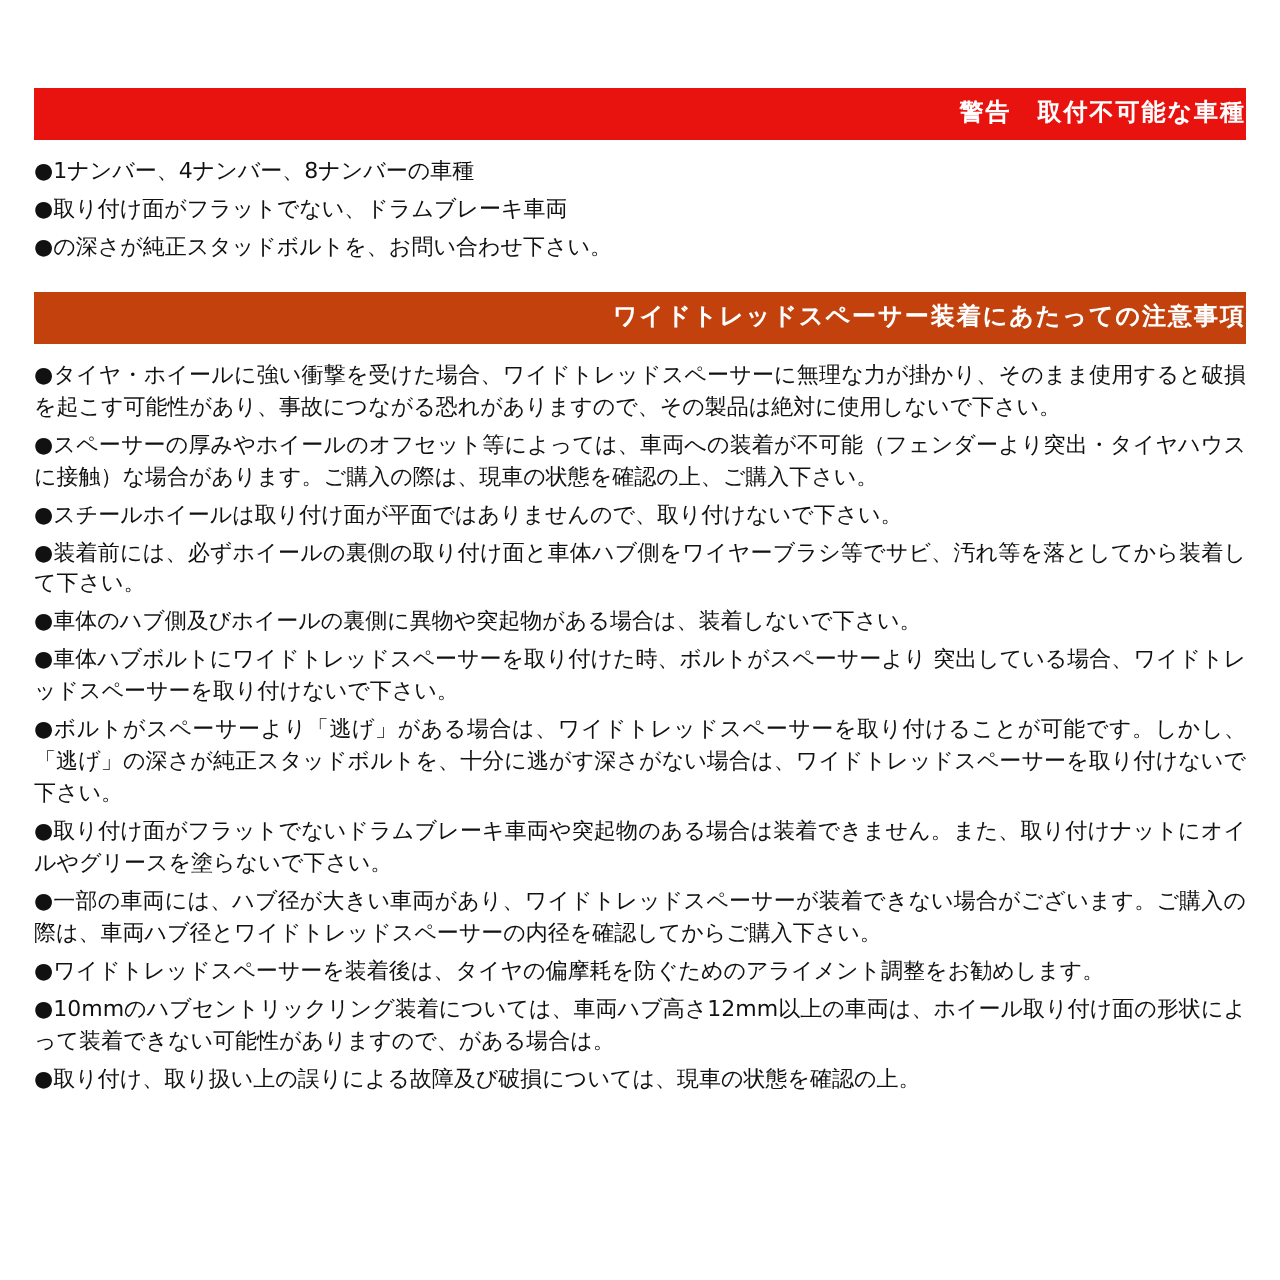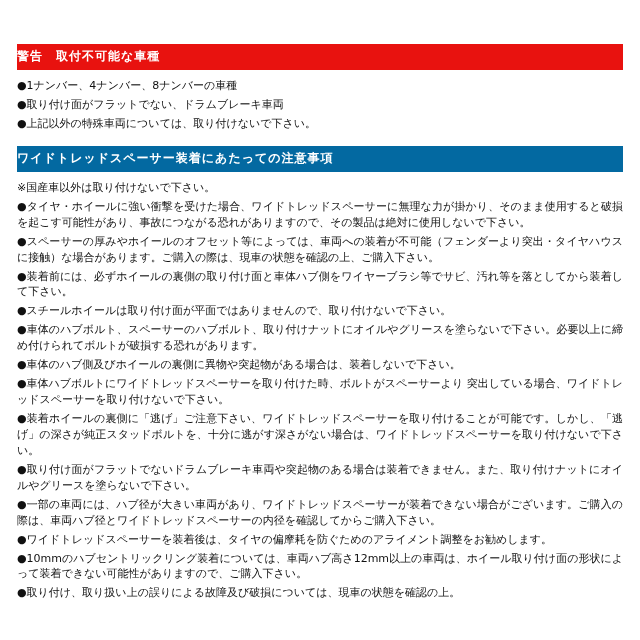--- a/index.html
+++ b/index.html
@@ -15,21 +15,21 @@
     background: #ffffff;
     box-sizing: border-box;
     padding: 44px 17px 10px 17px;
     overflow: hidden;
   }
   .banner {
     background: #e8120f;
     color: #ffffff;
     font-size: 12px;
     font-weight: bold;
-    text-align: left;
+    text-align: right;
     letter-spacing: 1px;
     padding: 4px 0 5px 0;
     margin: 0 0 8px 0;
   }
   .banner.second {
     margin-top: 14px;
   }
   .items {
     font-size: 11px;
     line-height: 1.45;
@@ -43,35 +43,33 @@
 </head>
 <body>
 
 <div class="page">
 
   <div class="banner" style="background: rgb(232, 18, 15); color: rgb(255, 255, 255);">警告　取付不可能な車種</div>
 
   <div class="items" style="color: rgb(17, 17, 17);">
     <div class="item">●1ナンバー、4ナンバー、8ナンバーの車種</div>
     <div class="item">●取り付け面がフラットでない、ドラムブレーキ車両</div>
-    <div class="item">●上記以外の特殊車両については、取り付けないで下さい。</div>
+    <div class="item">●の深さが純正スタッドボルトを、お問い合わせ下さい。</div>
   </div>
 
-  <div class="banner second" style="background: #0369a1; color: rgb(255, 255, 255);">ワイドトレッドスペーサー装着にあたっての注意事項</div>
+  <div class="banner second" style="background: #c2410c; color: rgb(255, 255, 255);">ワイドトレッドスペーサー装着にあたっての注意事項</div>
 
   <div class="items" style="color: rgb(17, 17, 17);">
-    <div class="item">※国産車以外は取り付けないで下さい。</div>
     <div class="item">●タイヤ・ホイールに強い衝撃を受けた場合、ワイドトレッドスペーサーに無理な力が掛かり、そのまま使用すると破損を起こす可能性があり、事故につながる恐れがありますので、その製品は絶対に使用しないで下さい。</div>
     <div class="item">●スペーサーの厚みやホイールのオフセット等によっては、車両への装着が不可能（フェンダーより突出・タイヤハウスに接触）な場合があります。ご購入の際は、現車の状態を確認の上、ご購入下さい。</div>
+    <div class="item">●スチールホイールは取り付け面が平面ではありませんので、取り付けないで下さい。</div>
     <div class="item">●装着前には、必ずホイールの裏側の取り付け面と車体ハブ側をワイヤーブラシ等でサビ、汚れ等を落としてから装着して下さい。</div>
-    <div class="item">●スチールホイールは取り付け面が平面ではありませんので、取り付けないで下さい。</div>
-    <div class="item">●車体のハブボルト、スペーサーのハブボルト、取り付けナットにオイルやグリースを塗らないで下さい。必要以上に締め付けられてボルトが破損する恐れがあります。</div>
     <div class="item">●車体のハブ側及びホイールの裏側に異物や突起物がある場合は、装着しないで下さい。</div>
     <div class="item">●車体ハブボルトにワイドトレッドスペーサーを取り付けた時、ボルトがスペーサーより 突出している場合、ワイドトレッドスペーサーを取り付けないで下さい。</div>
-    <div class="item">●装着ホイールの裏側に「逃げ」ご注意下さい、ワイドトレッドスペーサーを取り付けることが可能です。しかし、「逃げ」の深さが純正スタッドボルトを、十分に逃がす深さがない場合は、ワイドトレッドスペーサーを取り付けないで下さい。</div>
+    <div class="item">●ボルトがスペーサーより「逃げ」がある場合は、ワイドトレッドスペーサーを取り付けることが可能です。しかし、「逃げ」の深さが純正スタッドボルトを、十分に逃がす深さがない場合は、ワイドトレッドスペーサーを取り付けないで下さい。</div>
     <div class="item">●取り付け面がフラットでないドラムブレーキ車両や突起物のある場合は装着できません。また、取り付けナットにオイルやグリースを塗らないで下さい。</div>
     <div class="item">●一部の車両には、ハブ径が大きい車両があり、ワイドトレッドスペーサーが装着できない場合がございます。ご購入の際は、車両ハブ径とワイドトレッドスペーサーの内径を確認してからご購入下さい。</div>
     <div class="item">●ワイドトレッドスペーサーを装着後は、タイヤの偏摩耗を防ぐためのアライメント調整をお勧めします。</div>
-    <div class="item">●10mmのハブセントリックリング装着については、車両ハブ高さ12mm以上の車両は、ホイール取り付け面の形状によって装着できない可能性がありますので、ご購入下さい。</div>
+    <div class="item">●10mmのハブセントリックリング装着については、車両ハブ高さ12mm以上の車両は、ホイール取り付け面の形状によって装着できない可能性がありますので、がある場合は。</div>
     <div class="item">●取り付け、取り扱い上の誤りによる故障及び破損については、現車の状態を確認の上。</div>
   </div>
 
 </div>
 
 </body></html>

